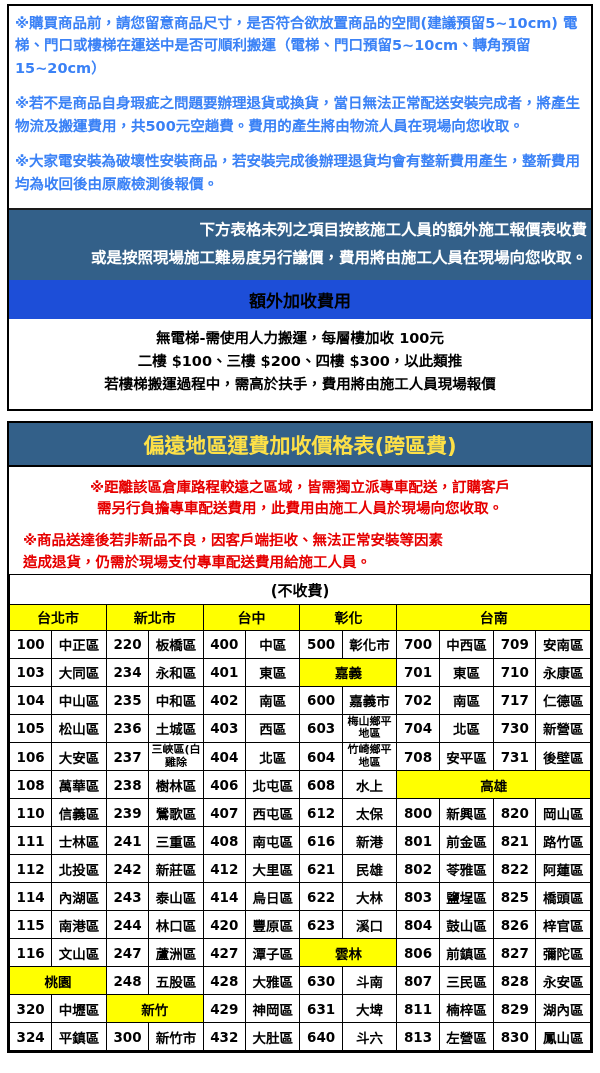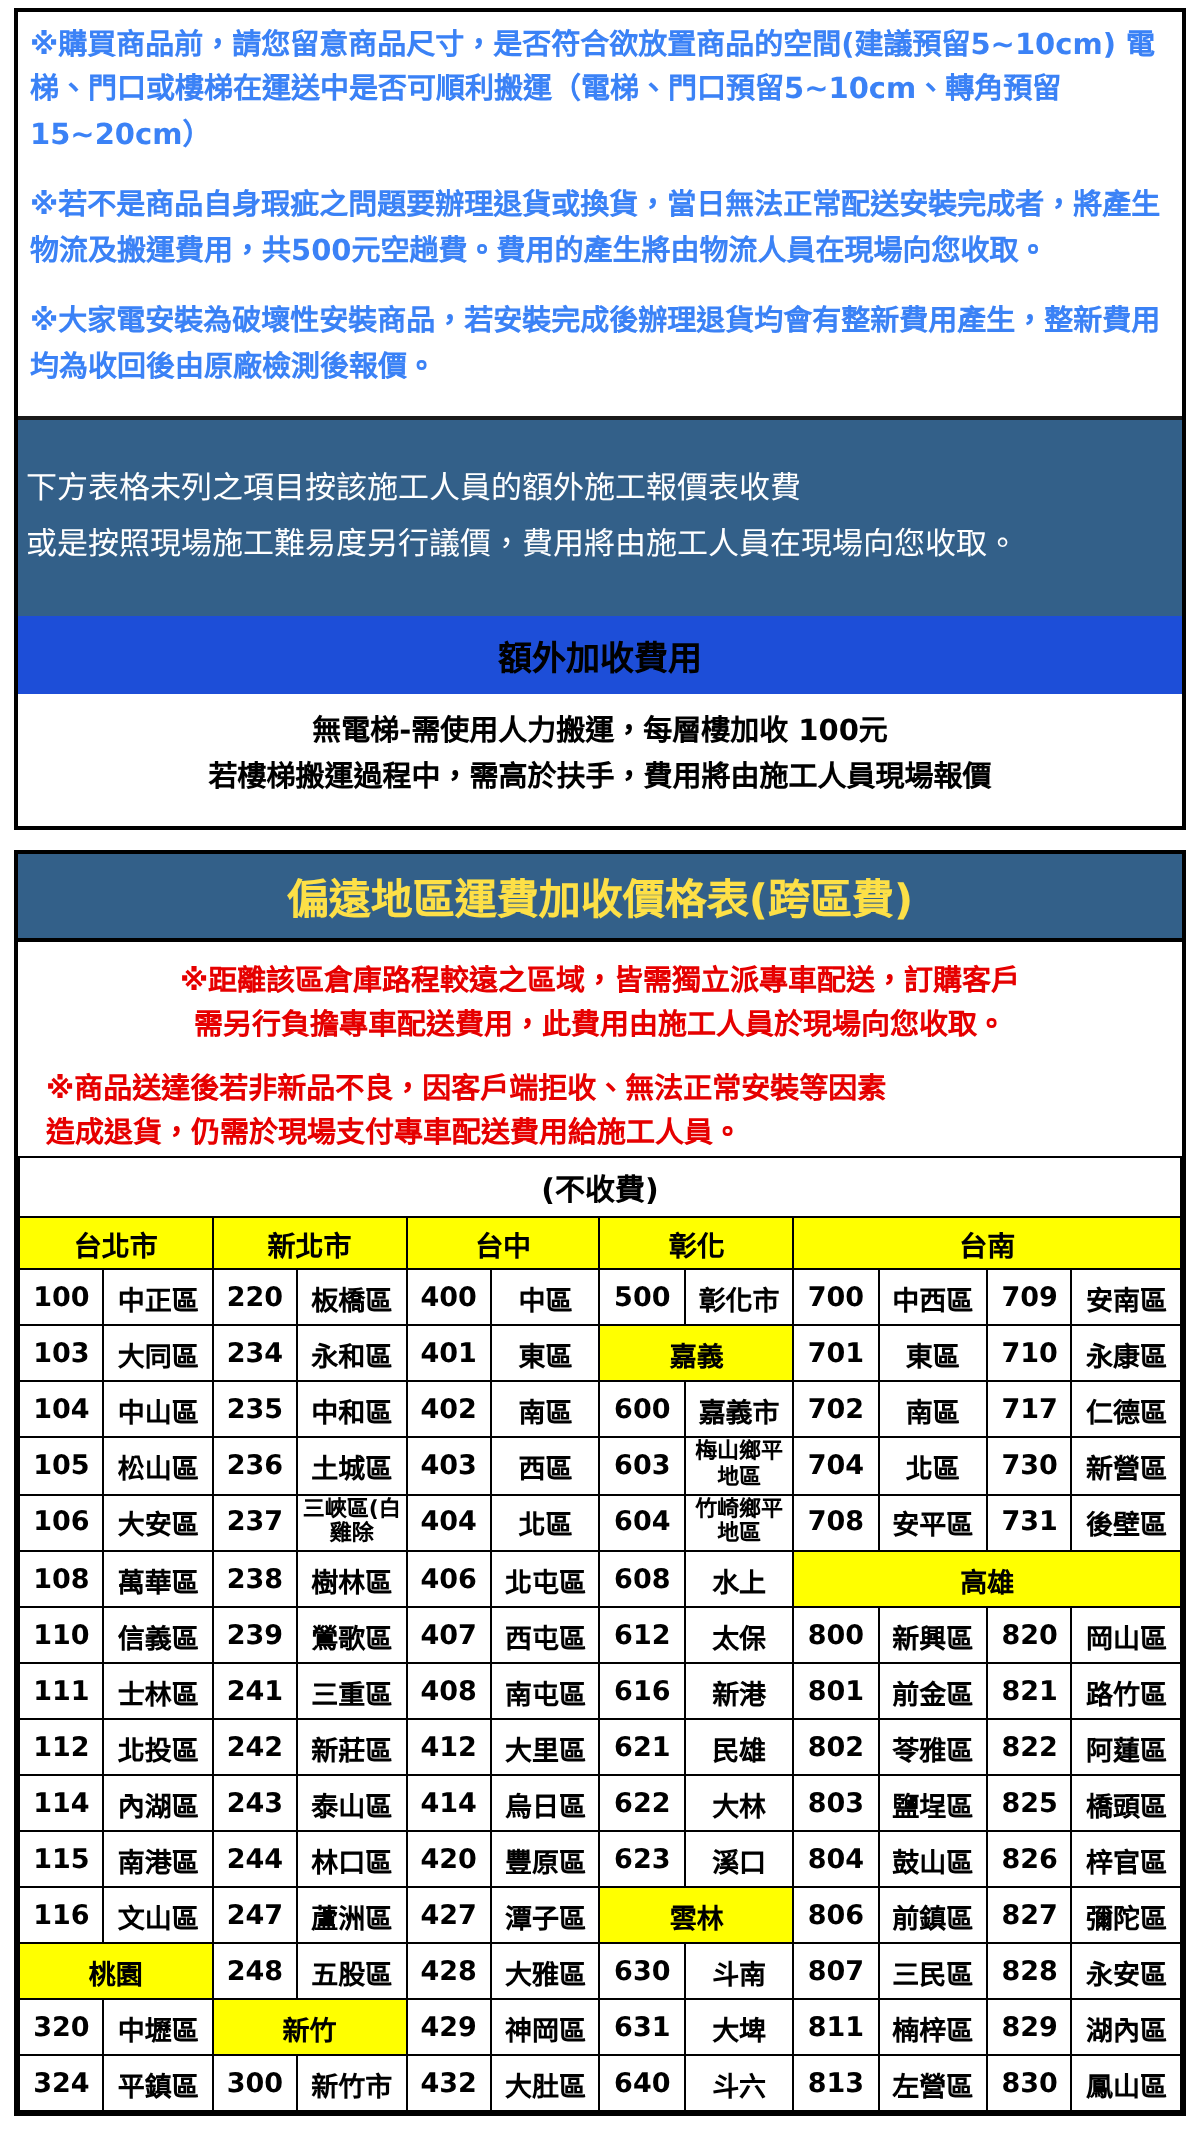--- a/index.html
+++ b/index.html
@@ -1,21 +1,21 @@
 <!DOCTYPE html>
 <html lang="zh-TW"><head>
 <meta charset="utf-8">
 <style>
   html,body{margin:0;padding:0;background:#fff;}
   body{width:600px;font-family:"DejaVu Sans","Liberation Sans",sans-serif;color:#000;}
   .sect{border:2px solid #000;margin:4px 7px 0 7px;background:#fff;}
   
   .red-block{color:#3b82f6;font-weight:bold;font-size:14.5px;line-height:1.55;padding:6px 6px 0 6px;}
   .red-block p{margin:0 0 13px 0;}
-  .blue-box{background:#336089;color:#fff;font-weight:normal;font-size:15.5px;line-height:1.8;text-align:left;padding:21px 4px;border-top:2px solid #1a1a1a;}
+  .blue-box{background:#336089;color:#fff;font-weight:bold;font-size:15.5px;line-height:1.8;text-align:right;padding:7px 4px;border-top:2px solid #1a1a1a;}
   .yellow-bar{background:#1d4ed8;color:#000;font-weight:bold;font-size:17px;text-align:center;padding:7px 0;}
   .fee-block{font-weight:bold;font-size:14.5px;line-height:1.6;text-align:center;padding:8px 0 12px 0;color:#000;}
   .fee-block div{margin:0;}
   
   .sect2{border:2px solid #000;margin:10px 7px 0 7px;}
   .remote-title{background:#336089;color:#fde047;font-weight:bold;font-size:21px;text-align:center;padding:6px 0;border-bottom:2px solid #000;}
   .remote-red{color:#e60000;font-weight:bold;font-size:14.5px;line-height:1.5;margin:10px 0 0 0;}
   .remote-red.center{text-align:center;}
   .remote-red.left{padding-left:14px;text-align:left;}
   .remote-blue{color:#2e6193;font-weight:bold;font-size:15.5px;text-align:center;margin:14px 0 12px 0;}
@@ -38,20 +38,21 @@
     <p>※若不是商品自身瑕疵之問題要辦理退貨或換貨，當日無法正常配送安裝完成者，將產生物流及搬運費用，共500元空趟費。費用的產生將由物流人員在現場向您收取。</p>
     <p>※大家電安裝為破壞性安裝商品，若安裝完成後辦理退貨均會有整新費用產生，整新費用均為收回後由原廠檢測後報價。</p>
   </div>
   <div class="blue-box">
     <div>下方表格未列之項目按該施工人員的額外施工報價表收費</div>
     <div>或是按照現場施工難易度另行議價，費用將由施工人員在現場向您收取。</div>
   </div>
   <div class="yellow-bar">額外加收費用</div>
   <div class="fee-block">
     <div>無電梯-需使用人力搬運，每層樓加收 100元</div>
+    <div>二樓 $100、三樓 $200、四樓 $300，以此類推</div>
     <div>若樓梯搬運過程中，需高於扶手，費用將由施工人員現場報價</div>
   </div>
 </div>
 
 <div class="sect2">
   <div class="remote-title">偏遠地區運費加收價格表(跨區費)</div>
 
   <div class="remote-red center">
     <div>※距離該區倉庫路程較遠之區域，皆需獨立派專車配送，訂購客戶</div>
     <div>需另行負擔專車配送費用，此費用由施工人員於現場向您收取。</div>

